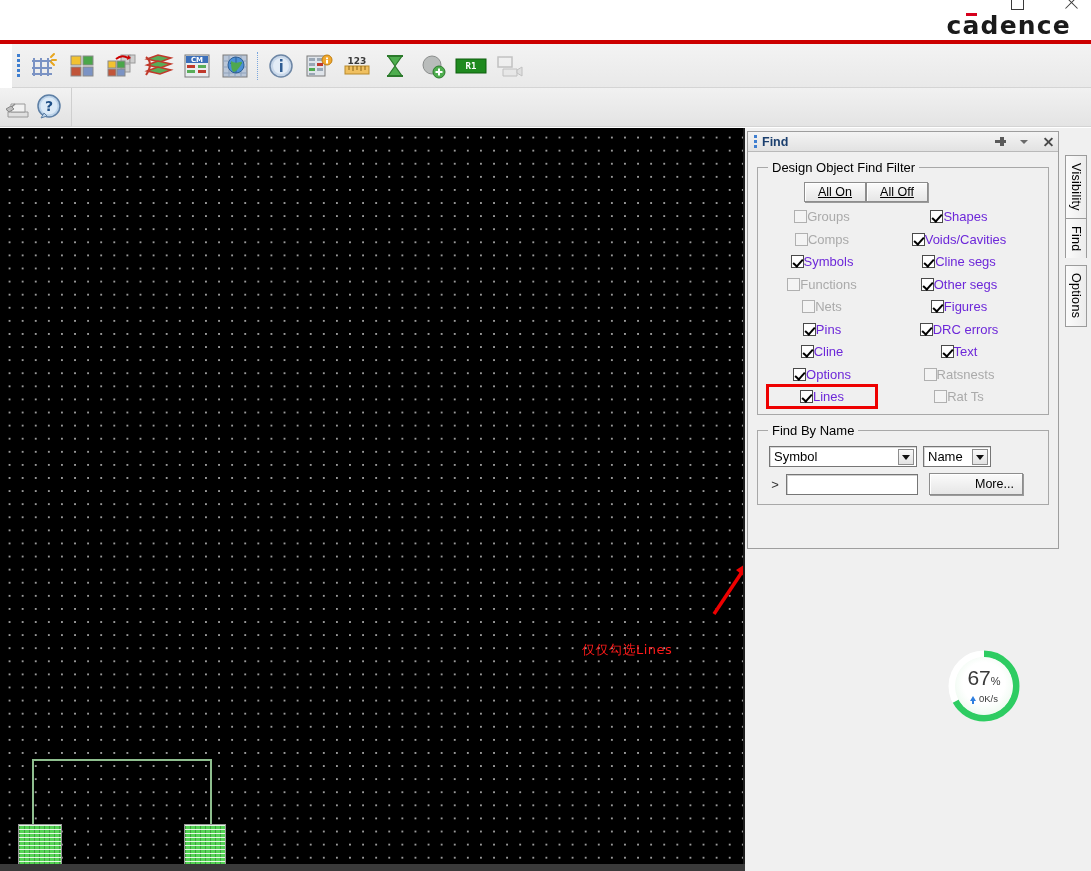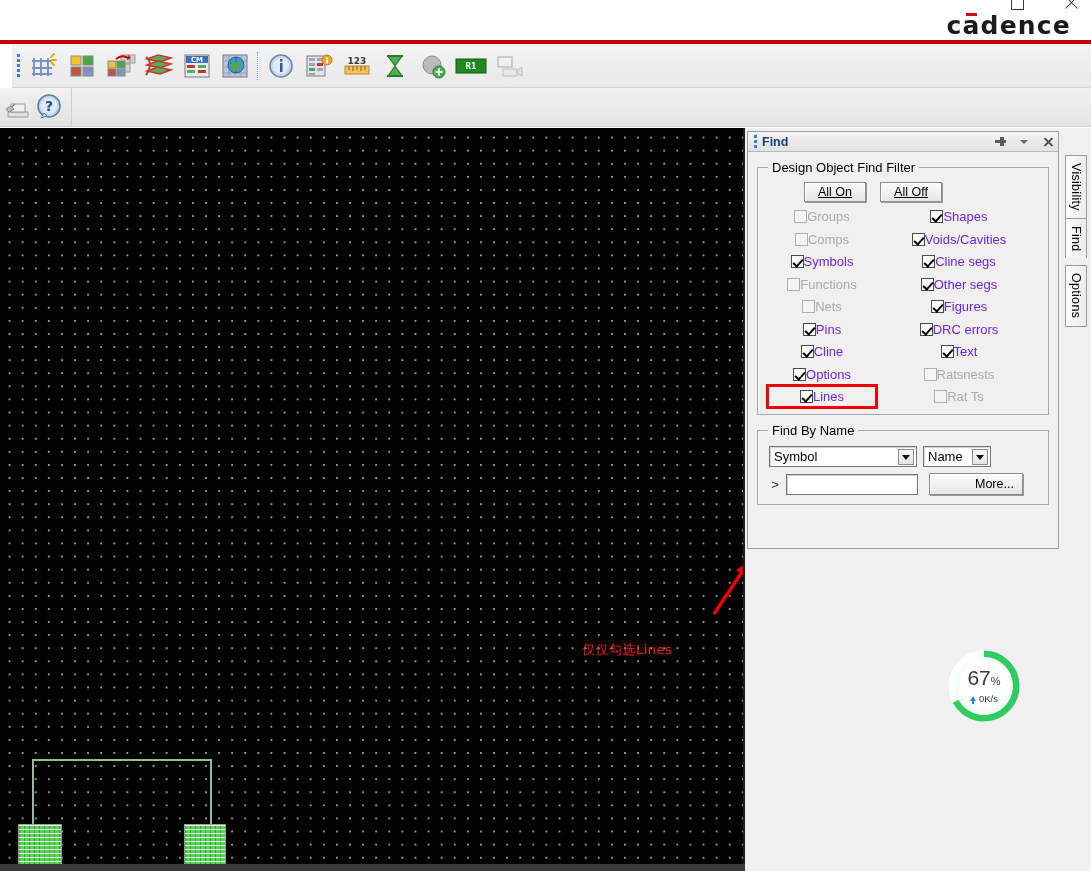--- a/index.html
+++ b/index.html
@@ -187,21 +187,21 @@
 
   .find-body { padding: 8px 9px 0 9px; }
 
   fieldset.grp {
     border: 1px solid #a8a8a8; border-radius: 0;
     margin: 0 0 9px 0; padding: 6px 8px 9px 8px;
   }
   fieldset.grp > legend {
     font-size: 13px; color: #000; padding: 0 4px; margin-left: 2px;
   }
-  .btnrow { display: flex; gap: 14px; margin: 1px 0 6px 4px; padding-left: 34px; }
+  .btnrow { display: flex; margin: 1px 0 6px 4px; padding-left: 34px; }
   .pbtn {
     min-width: 62px; height: 20px; padding: 0 8px;
     background: linear-gradient(#fbfbfb,#e6e6e6);
     border: 1px solid #8d8d8d;
     box-shadow: inset 1px 1px 0 #ffffff, 1px 1px 0 #9a9a9a;
     font-size: 12.5px; color: #000; cursor: default;
     display: flex; align-items: center; justify-content: center;
     font-family: "Liberation Sans", sans-serif;
   }
 

